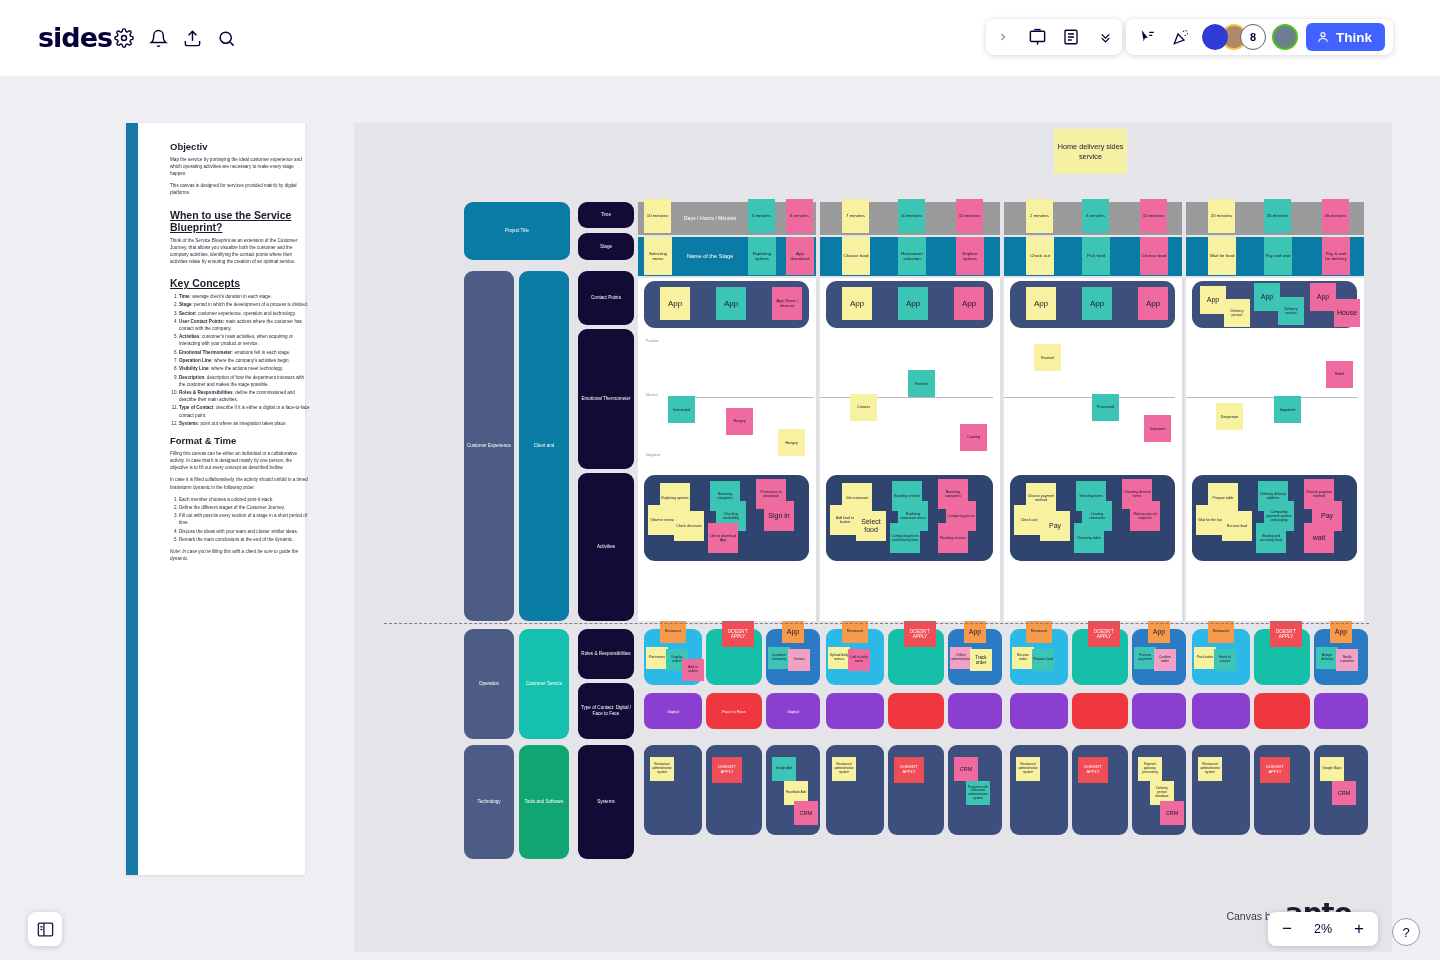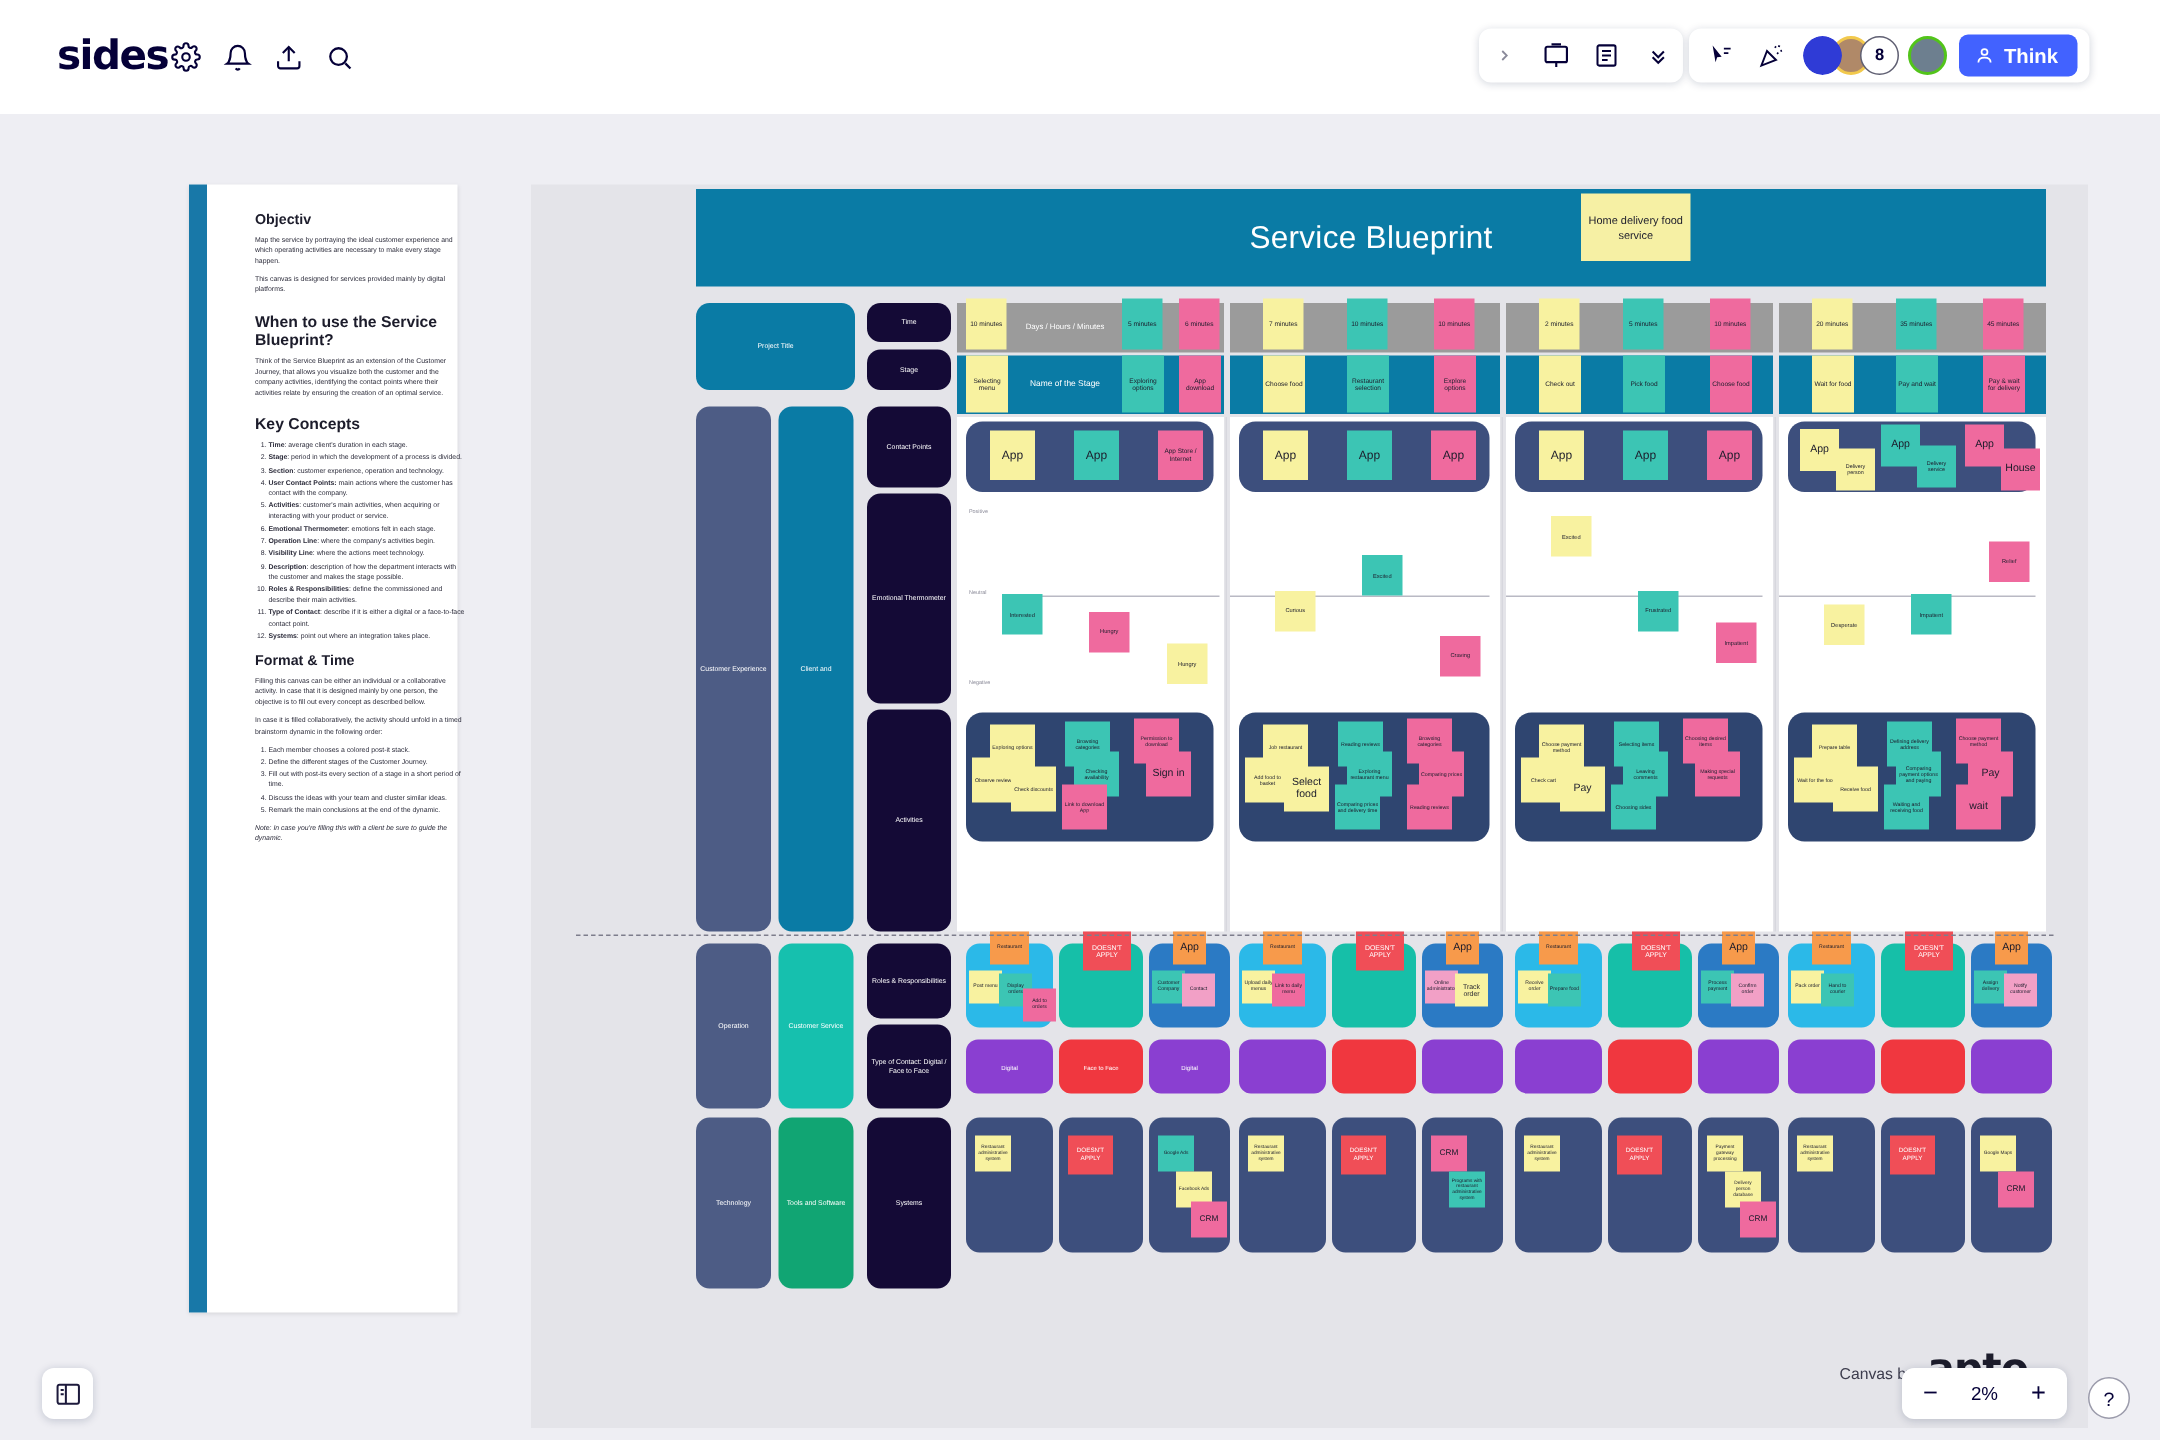--- a/index.html
+++ b/index.html
@@ -48,21 +48,21 @@
 
   
   .canvas { position:absolute; left:0; top:76px; width:1440px; height:884px; background:#eeeef3; }
 
   
   .doc { position:absolute; left:126px; top:47px; width:179px; height:752px; background:#fff;
          box-shadow:0 1px 3px rgba(0,0,0,.10); }
   .doc .bar { position:absolute; left:0; top:0; width:12px; height:100%; background:#1878a8; }
   .doc .inner { position:absolute; left:44px; top:18px; width:140px; color:#1c1c2b; }
   .doc h2 { font-size:9.5px; font-weight:700; margin-bottom:4px; font-family:"Liberation Sans",sans-serif; }
-  .doc h2.big { font-size:10.5px; }
+  .doc h2.big { font-size:10.5px;text-decoration:underline; }
   .doc p { font-size:4.6px; line-height:1.55; margin-bottom:5px; color:#2b2b3a; }
   .doc ol { font-size:4.6px; line-height:1.55; padding-left:9px; color:#2b2b3a; }
   .doc ol li { margin-bottom:1.2px; }
   .doc b { font-weight:700; }
   .doc .sp { height:7px; }
 
   
   .sheet { position:absolute; left:354px; top:47px; width:1038px; height:829px; background:#e4e4e9; }
 
   .bp-header { position:absolute; left:110px; top:3px; width:900px; height:65px; background:#0a7ba5;
@@ -297,24 +297,21 @@
           <li>Fill out with post-its every section of a stage in a short period of time.</li>
           <li>Discuss the ideas with your team and cluster similar ideas.</li>
           <li>Remark the main conclusions at the end of the dynamic.</li>
         </ol>
       <p style="margin-top:5px;font-style:italic;">Note: In case you're filling this with a client be sure to guide the dynamic.</p>
     </div>
   </div>
 
   <div class="sheet">
 
-    <div class="bp-header">
-      <span class="bp-title">Service Blueprint</span>
-    </div>
-    <div class="hdr-note">Home delivery food service</div>
+    <div class="hdr-note">Home delivery sides service</div>
 
     <div class="rowlabel lb-teal" style="left:110px; top:79px; width:106px; height:58px;">Project Title</div>
 
     <div class="rowlabel lb-slate" style="left:110px; top:148px; width:50px; height:350px;">Customer Experience</div>
     <div class="rowlabel lb-teal" style="left:165px; top:148px; width:50px; height:350px;">Client and</div>
 
     <div class="rowlabel lb-slate" style="left:110px; top:506px; width:50px; height:110px;">Operation</div>
     <div class="rowlabel lb-cyan" style="left:165px; top:506px; width:50px; height:110px;">Customer Service</div>
 
     <div class="rowlabel lb-slate" style="left:110px; top:622px; width:50px; height:114px;">Technology</div>

